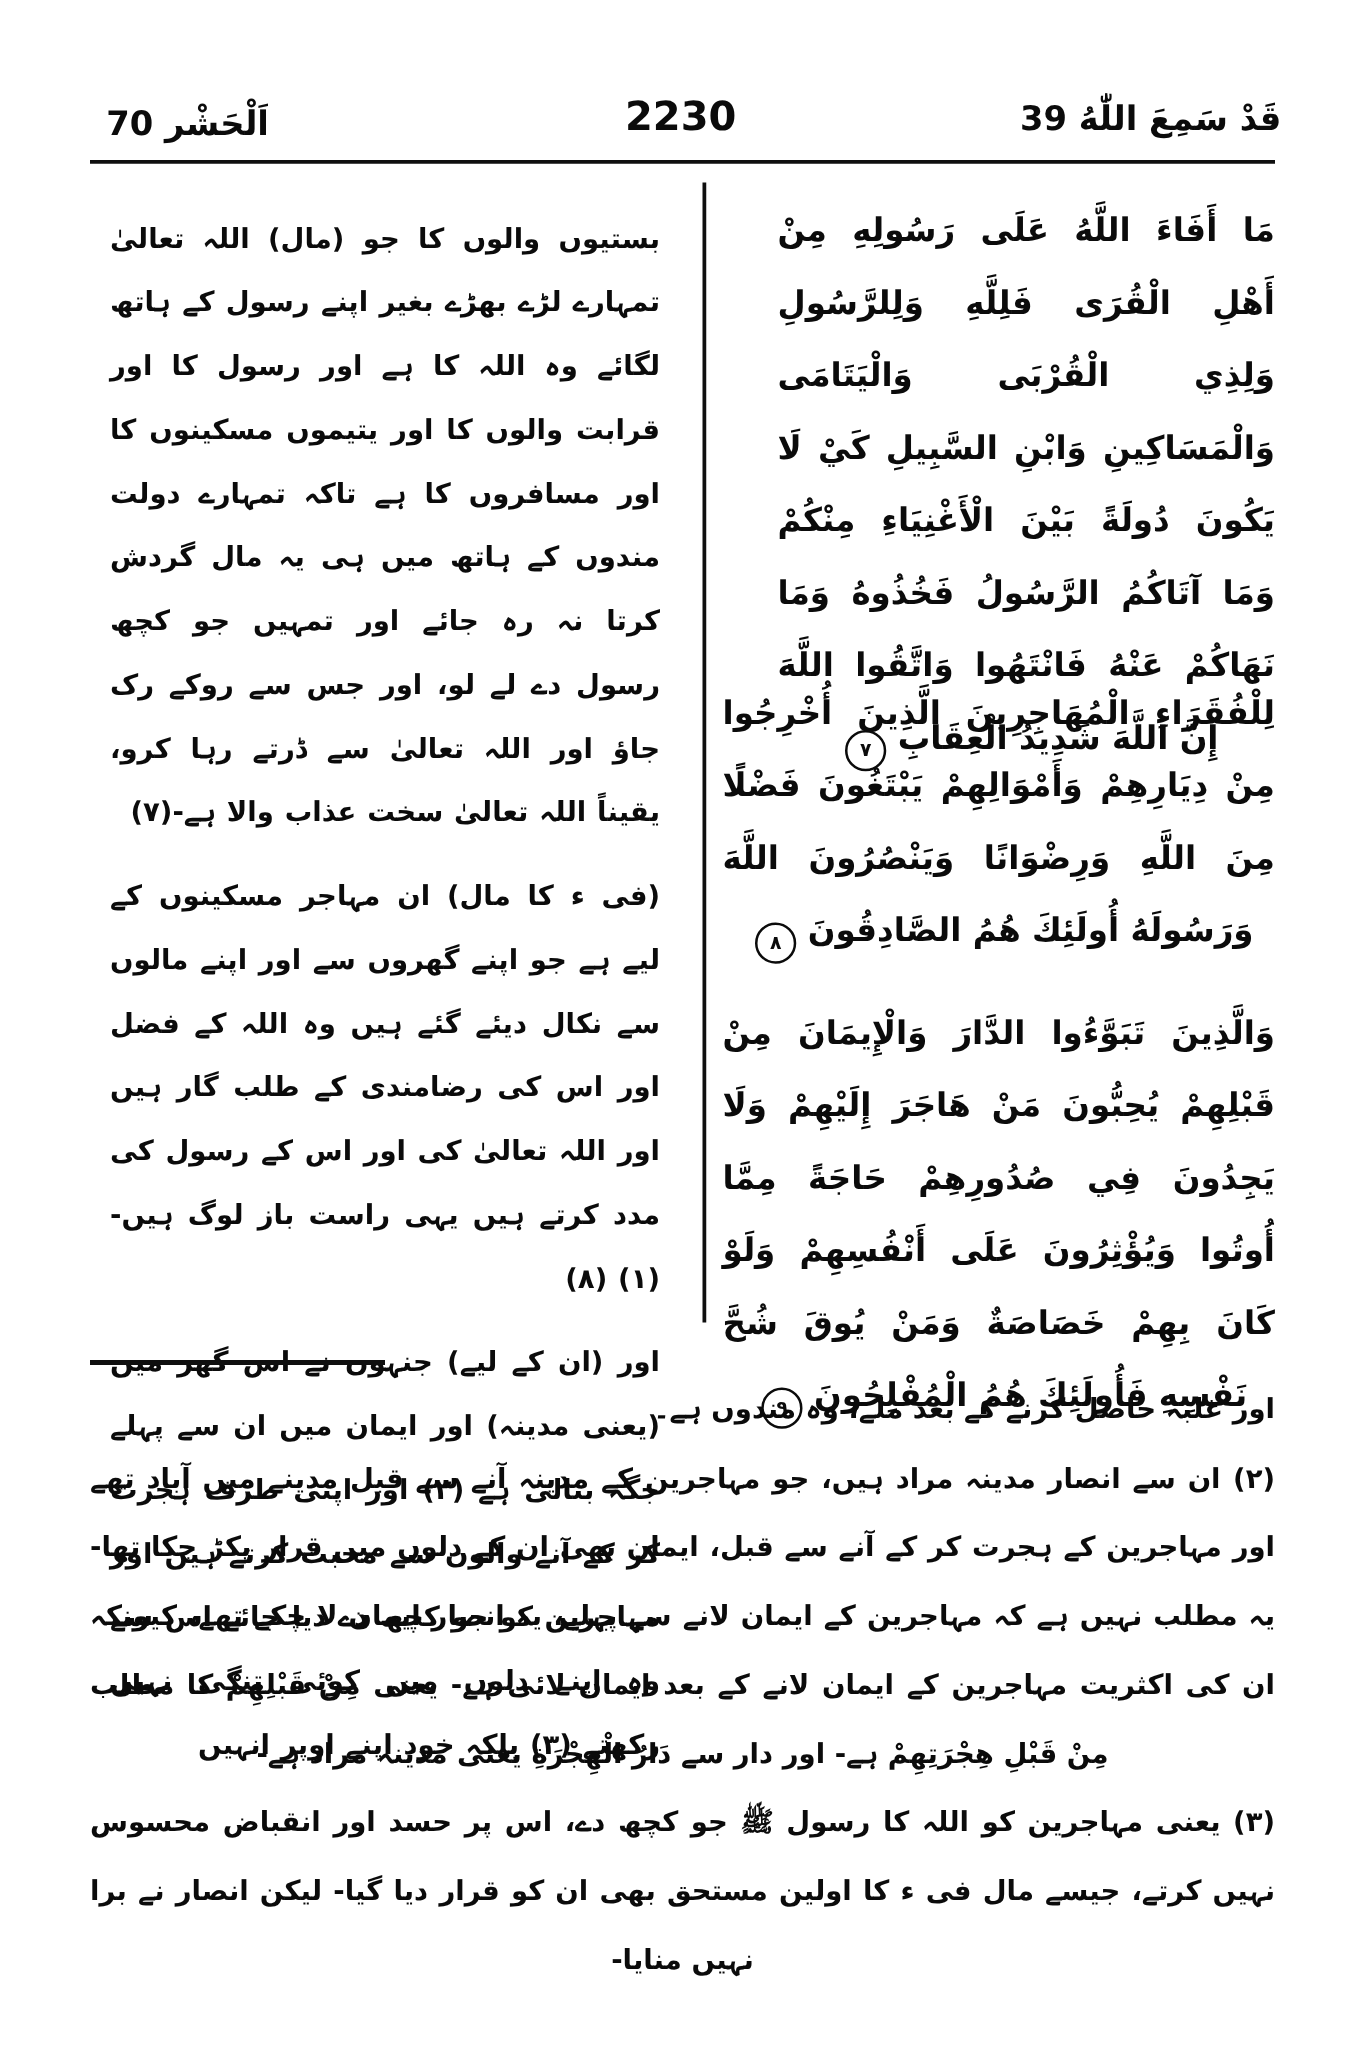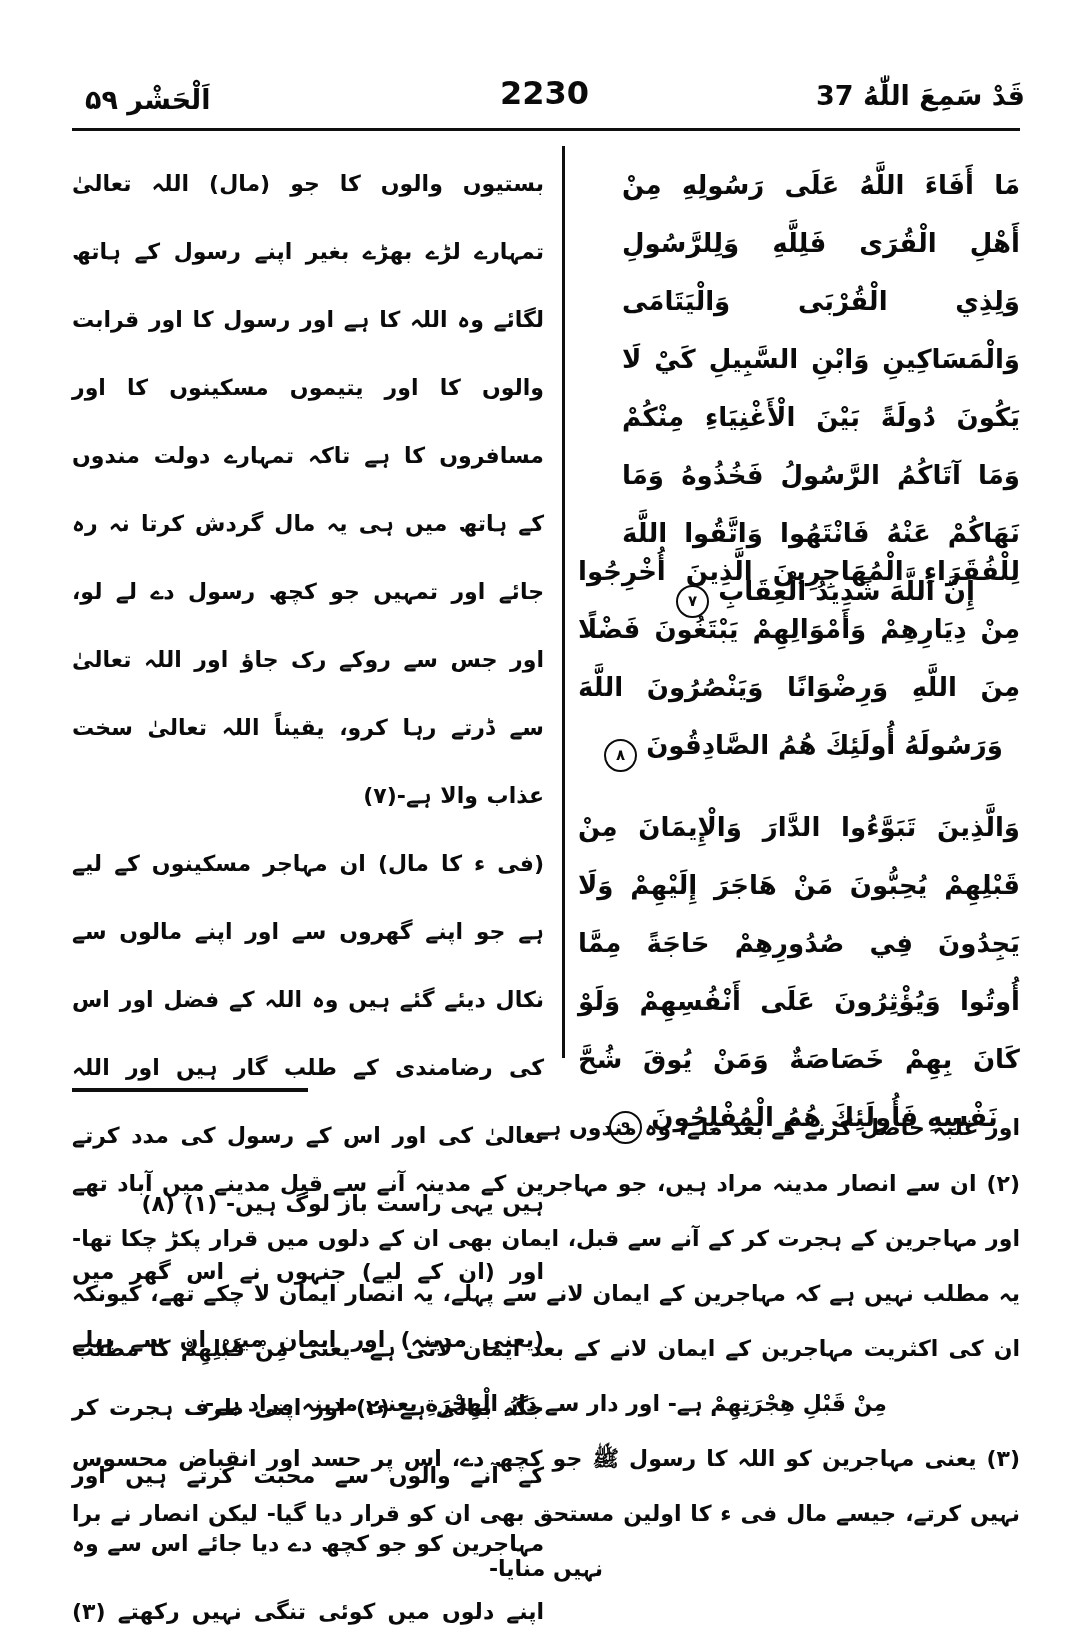--- a/index.html
+++ b/index.html
@@ -16,23 +16,23 @@
   
   .hdr-surah{position:absolute;top:84px;left:85px;font-size:27px;font-weight:bold;white-space:nowrap;}
   .hdr-page{position:absolute;top:74px;left:50%;transform:translateX(-50%);font-size:32px;font-weight:bold;}
   .hdr-parah{position:absolute;top:80px;right:64px;font-size:27px;font-weight:bold;white-space:nowrap;}
   .hdr-rule{position:absolute;top:128px;left:72px;width:948px;height:3px;background:#0f0f0f;}
   
   .cols{position:absolute;top:146px;left:72px;width:948px;height:915px;}
   .vrule{position:absolute;top:0;left:490px;width:3px;height:912px;background:#0f0f0f;}
   .urdu-col{position:absolute;top:4px;left:0;width:472px;direction:rtl;}
   .urdu-para{
-    margin:0;
+    margin:16px;
     font-size:22px;font-weight:bold;
-    line-height:68px;
+    line-height:51px;
     text-align:justify;text-align-last:right;
     word-spacing:1px;
   }
   .quran-col{position:absolute;top:0;left:506px;width:442px;direction:rtl;}
   .quran-col .verse{
     position:absolute;left:0;right:0;margin:0;
     font-size:26px;font-weight:bold;
     line-height:58px;
     text-align:justify;text-align-last:center;
   }
@@ -59,23 +59,23 @@
     font-size:22px;font-weight:bold;line-height:55px;
     text-align:justify;text-align-last:center;
   }
   .fn-marker{margin-left:10px;}
 </style>
 </head>
 <body>
 
 <div class="page">
 
-  <div class="hdr-surah">اَلْحَشْر ۵۹</div>
+  <div class="hdr-surah">اَلْحَشْر 70</div>
   <div class="hdr-page">2230</div>
-  <div class="hdr-parah">قَدْ سَمِعَ اللّٰهُ 37</div>
+  <div class="hdr-parah">قَدْ سَمِعَ اللّٰهُ 39</div>
   <div class="hdr-rule"></div>
 
   <div class="cols">
 
     <div class="urdu-col">
 
         <p class="urdu-para">
           <span>بستیوں والوں کا جو (مال) اللہ تعالیٰ تمہارے لڑے بھڑے بغیر اپنے رسول کے ہاتھ لگائے وہ اللہ کا ہے اور رسول کا اور قرابت والوں کا اور یتیموں مسکینوں کا اور مسافروں کا ہے تاکہ تمہارے دولت مندوں کے ہاتھ میں ہی یہ مال گردش کرتا نہ رہ جائے اور تمہیں جو کچھ رسول دے لے لو، اور جس سے روکے رک جاؤ اور اللہ تعالیٰ سے ڈرتے رہا کرو، یقیناً اللہ تعالیٰ سخت عذاب والا ہے-(۷)</span>
         </p>
 

